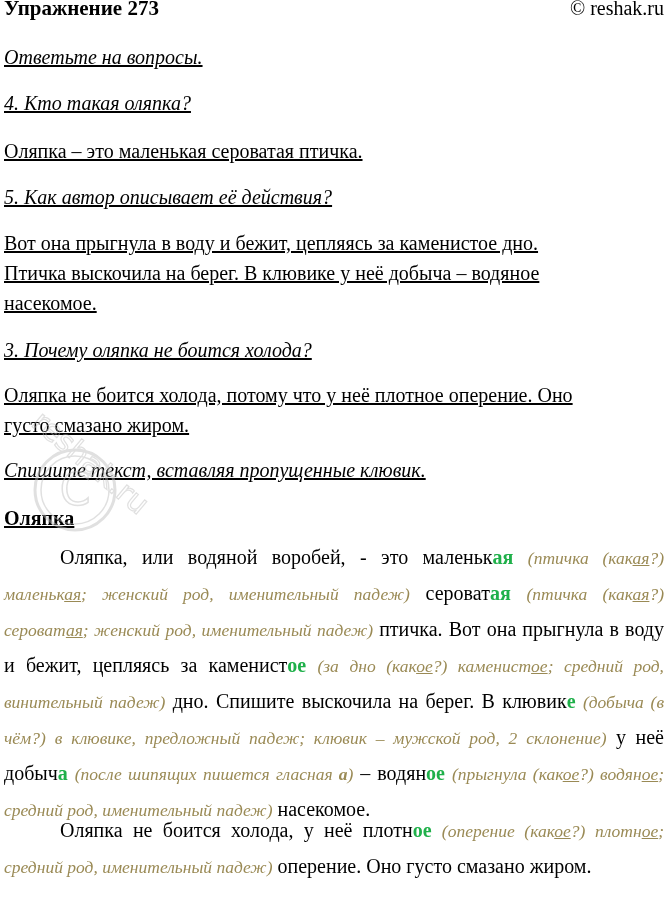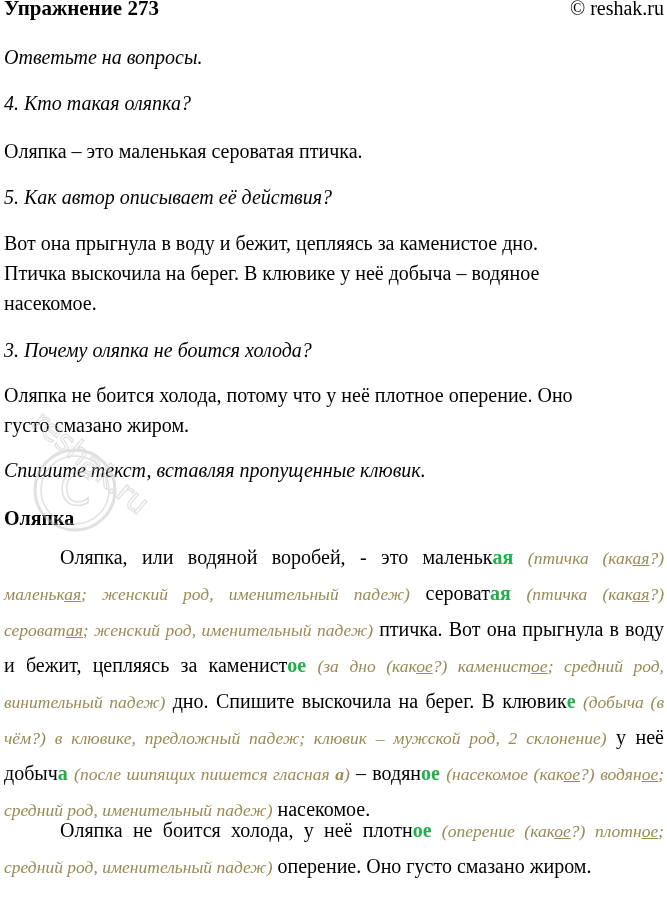--- a/index.html
+++ b/index.html
@@ -8,21 +8,21 @@
       font-family: "Liberation Serif", serif; color: #000;
       font-size: 20px;
     }
     .page { position: absolute; left: 0; top: 0; width: 667px; }
     .header {
       position: absolute; left: 4px; top: -4px; width: 660px; height: 30px;
       display: flex; justify-content: space-between; align-items: baseline;
     }
     .title { font-weight: bold; font-size: 21px; }
     .copyright { font-size: 20px; }
-    .line { position: absolute; left: 4px; width: 660px; line-height: 30px; }
+    .line { position: absolute; left: 4px; width: 660px; line-height: 30px; text-decoration: underline; }
     .italic { font-style: italic; }
     .justify { text-align: justify; text-align-last: left; }
     .para { position: absolute; left: 4px; width: 660px; line-height: 35px; text-align: justify; }
     .hint { color: #9a8a55; font-style: italic; font-size: 17.5px; }
     .hint u { text-decoration: underline; text-decoration-color: #9a8a55; }
     .ins { color: #1fb04a; font-weight: bold; }
     .bold { font-weight: bold; }
     .watermark {
       position: absolute; left: 20px; top: 395px; width: 150px; height: 150px;
       pointer-events: none; opacity: 0.45;
@@ -67,21 +67,21 @@
     <span class="hint"><span>(птичка (как</span><u>ая</u><span>?) маленьк</span><u>ая</u><span>; женский род, именительный падеж)</span></span>
     <span>сероват</span><span class="ins">ая</span>
     <span class="hint"><span>(птичка (как</span><u>ая</u><span>?) сероват</span><u>ая</u><span>; женский род, именительный падеж)</span></span>
     <span>птичка. Вот она прыгнула в воду и бежит, цепляясь за каменист</span><span class="ins">ое</span>
     <span class="hint"><span>(за дно (как</span><u>ое</u><span>?) каменист</span><u>ое</u><span>; средний род, винительный падеж)</span></span>
     <span>дно. Спишите выскочила на берег. В клювик</span><span class="ins">е</span>
     <span class="hint">(добыча (в чём?) в клювике, предложный падеж; клювик – мужской род, 2 склонение)</span>
     <span>у неё добыч</span><span class="ins">а</span>
     <span class="hint"><span>(после шипящих пишется гласная</span> <b>а</b><span>)</span></span>
     <span>– водян</span><span class="ins">ое</span>
-    <span class="hint"><span>(насекомое (как</span><u>ое</u><span>?) водян</span><u>ое</u><span>; средний род, именительный падеж)</span></span>
+    <span class="hint"><span>(прыгнула (как</span><u>ое</u><span>?) водян</span><u>ое</u><span>; средний род, именительный падеж)</span></span>
     <span>насекомое.</span>
   </div>
 
   <div class="para" style="top:813px; text-indent:56px;">
     <span>Оляпка не боится холода, у неё плотн</span><span class="ins">ое</span>
     <span class="hint"><span>(оперение (как</span><u>ое</u><span>?) плотн</span><u>ое</u><span>; средний род, именительный падеж)</span></span>
     <span>оперение. Оно густо смазано жиром.</span>
   </div>
 
 </div>

